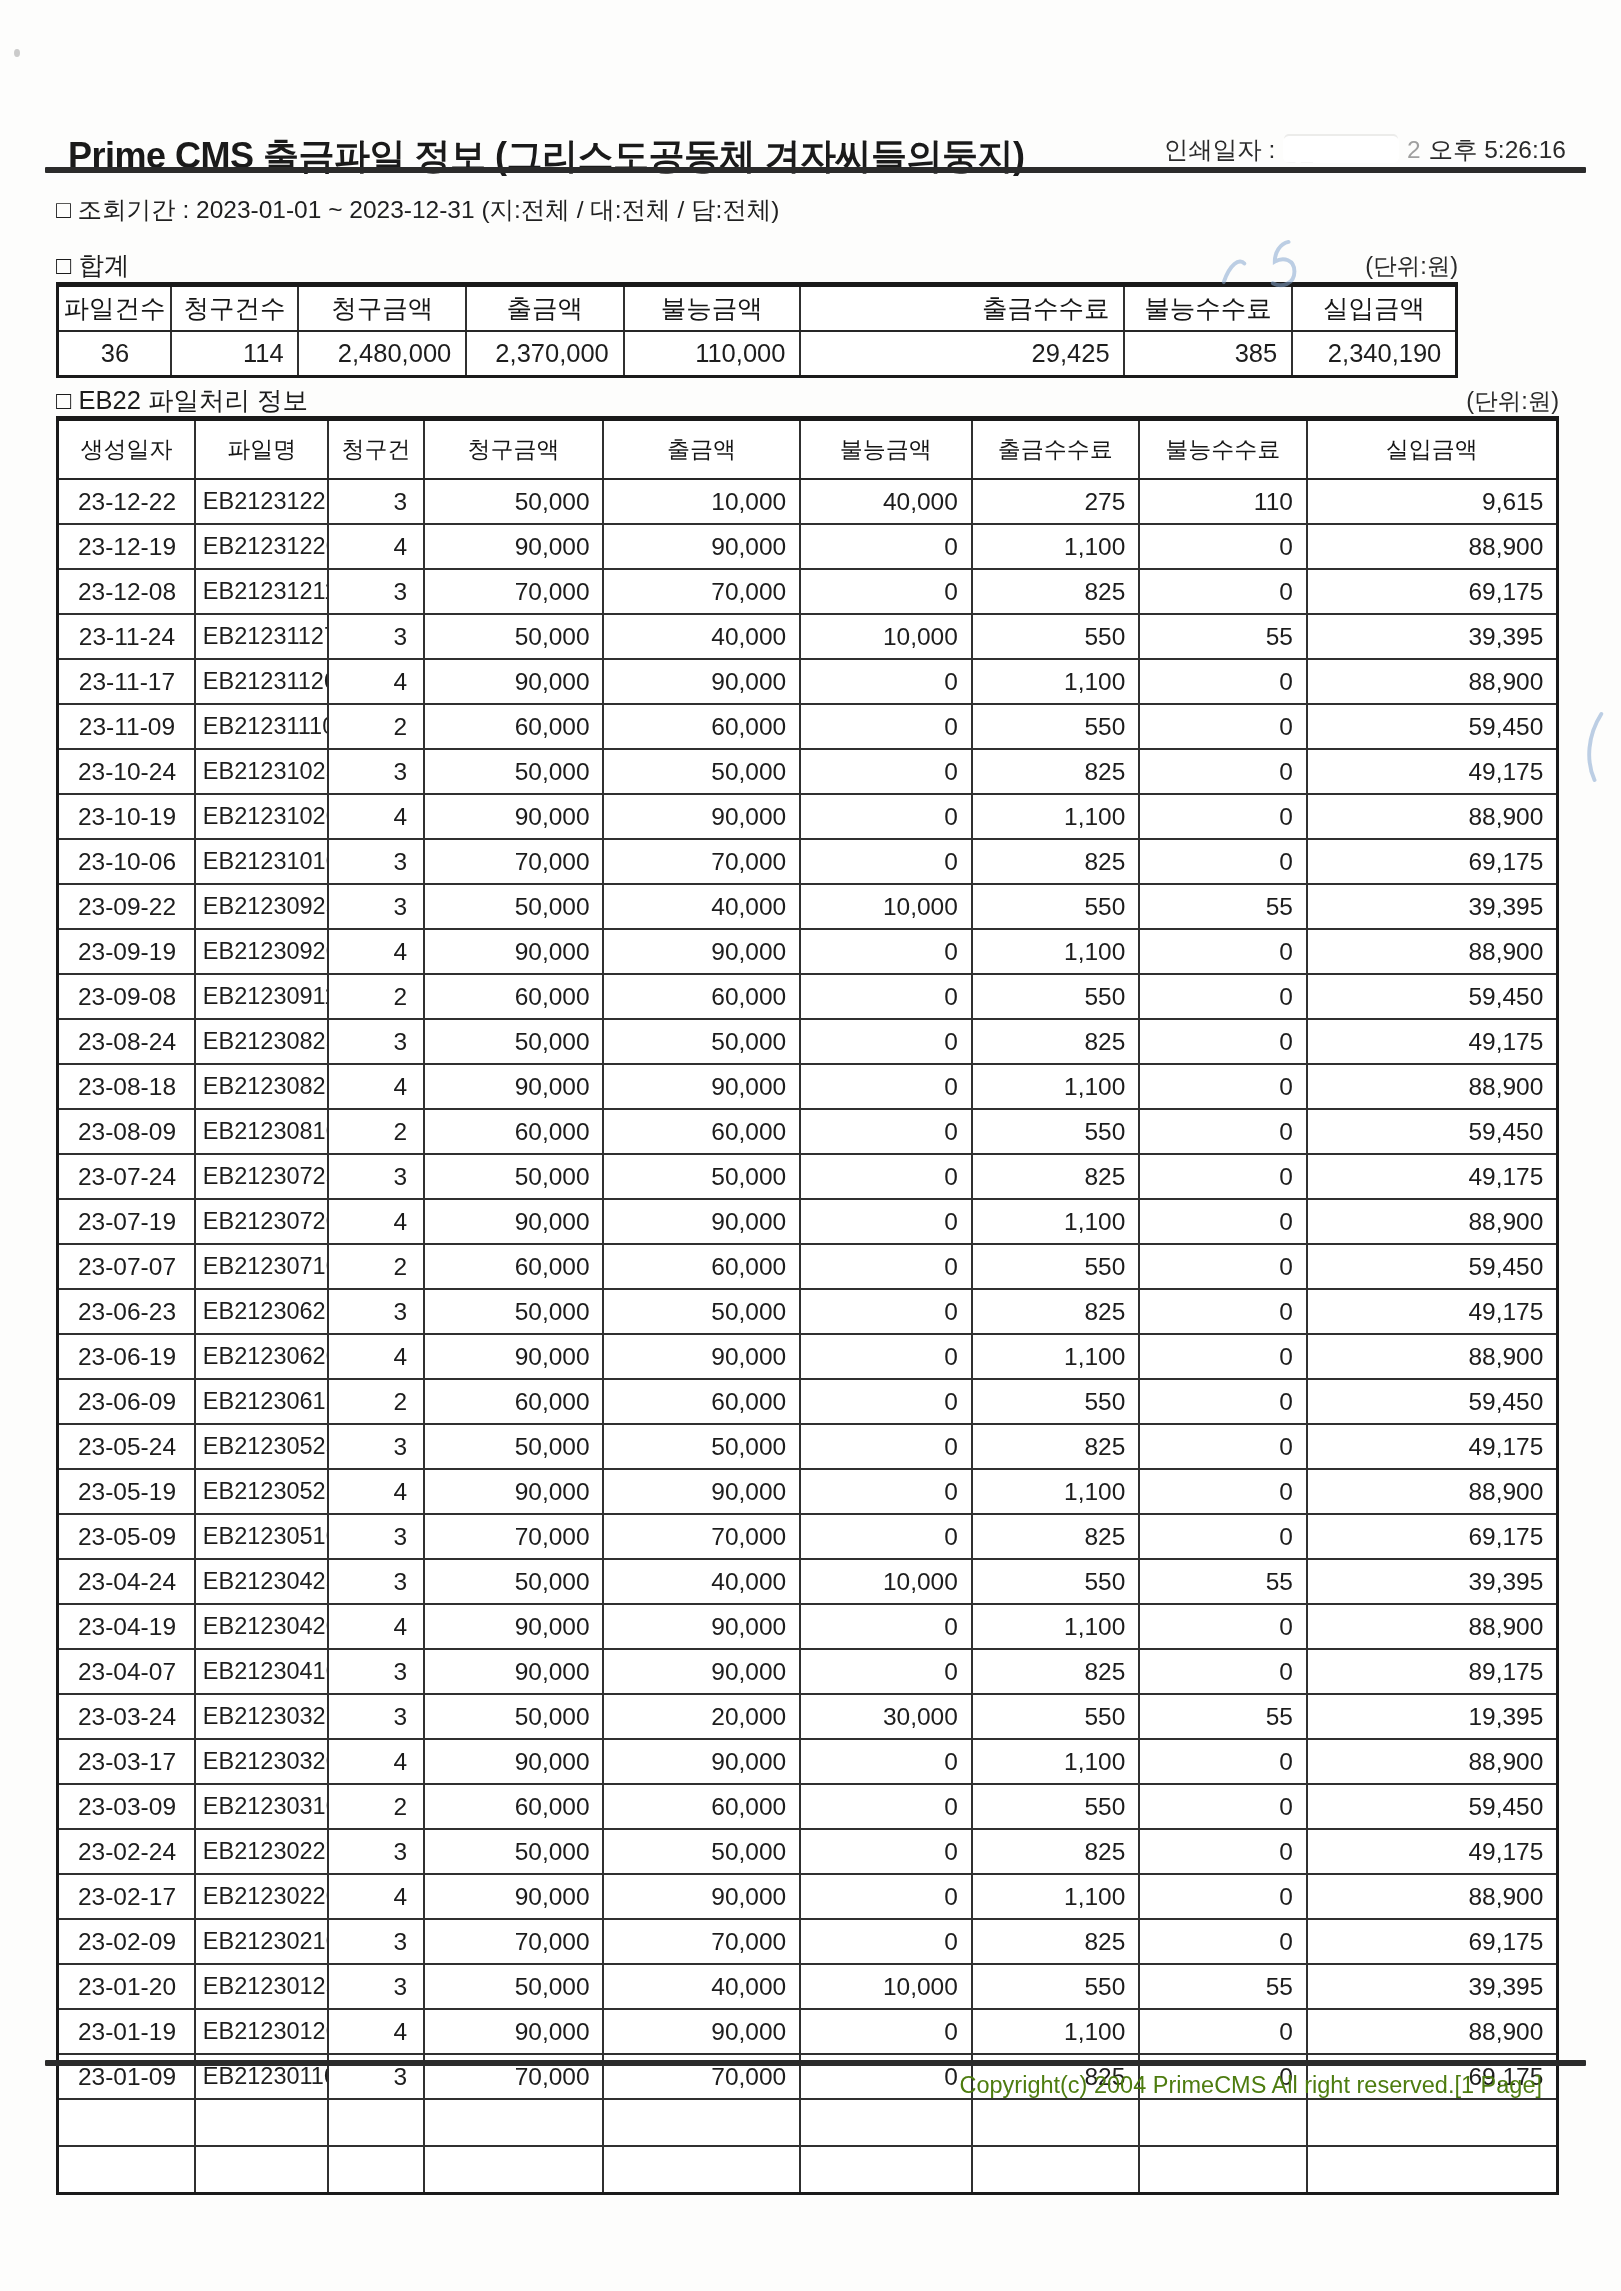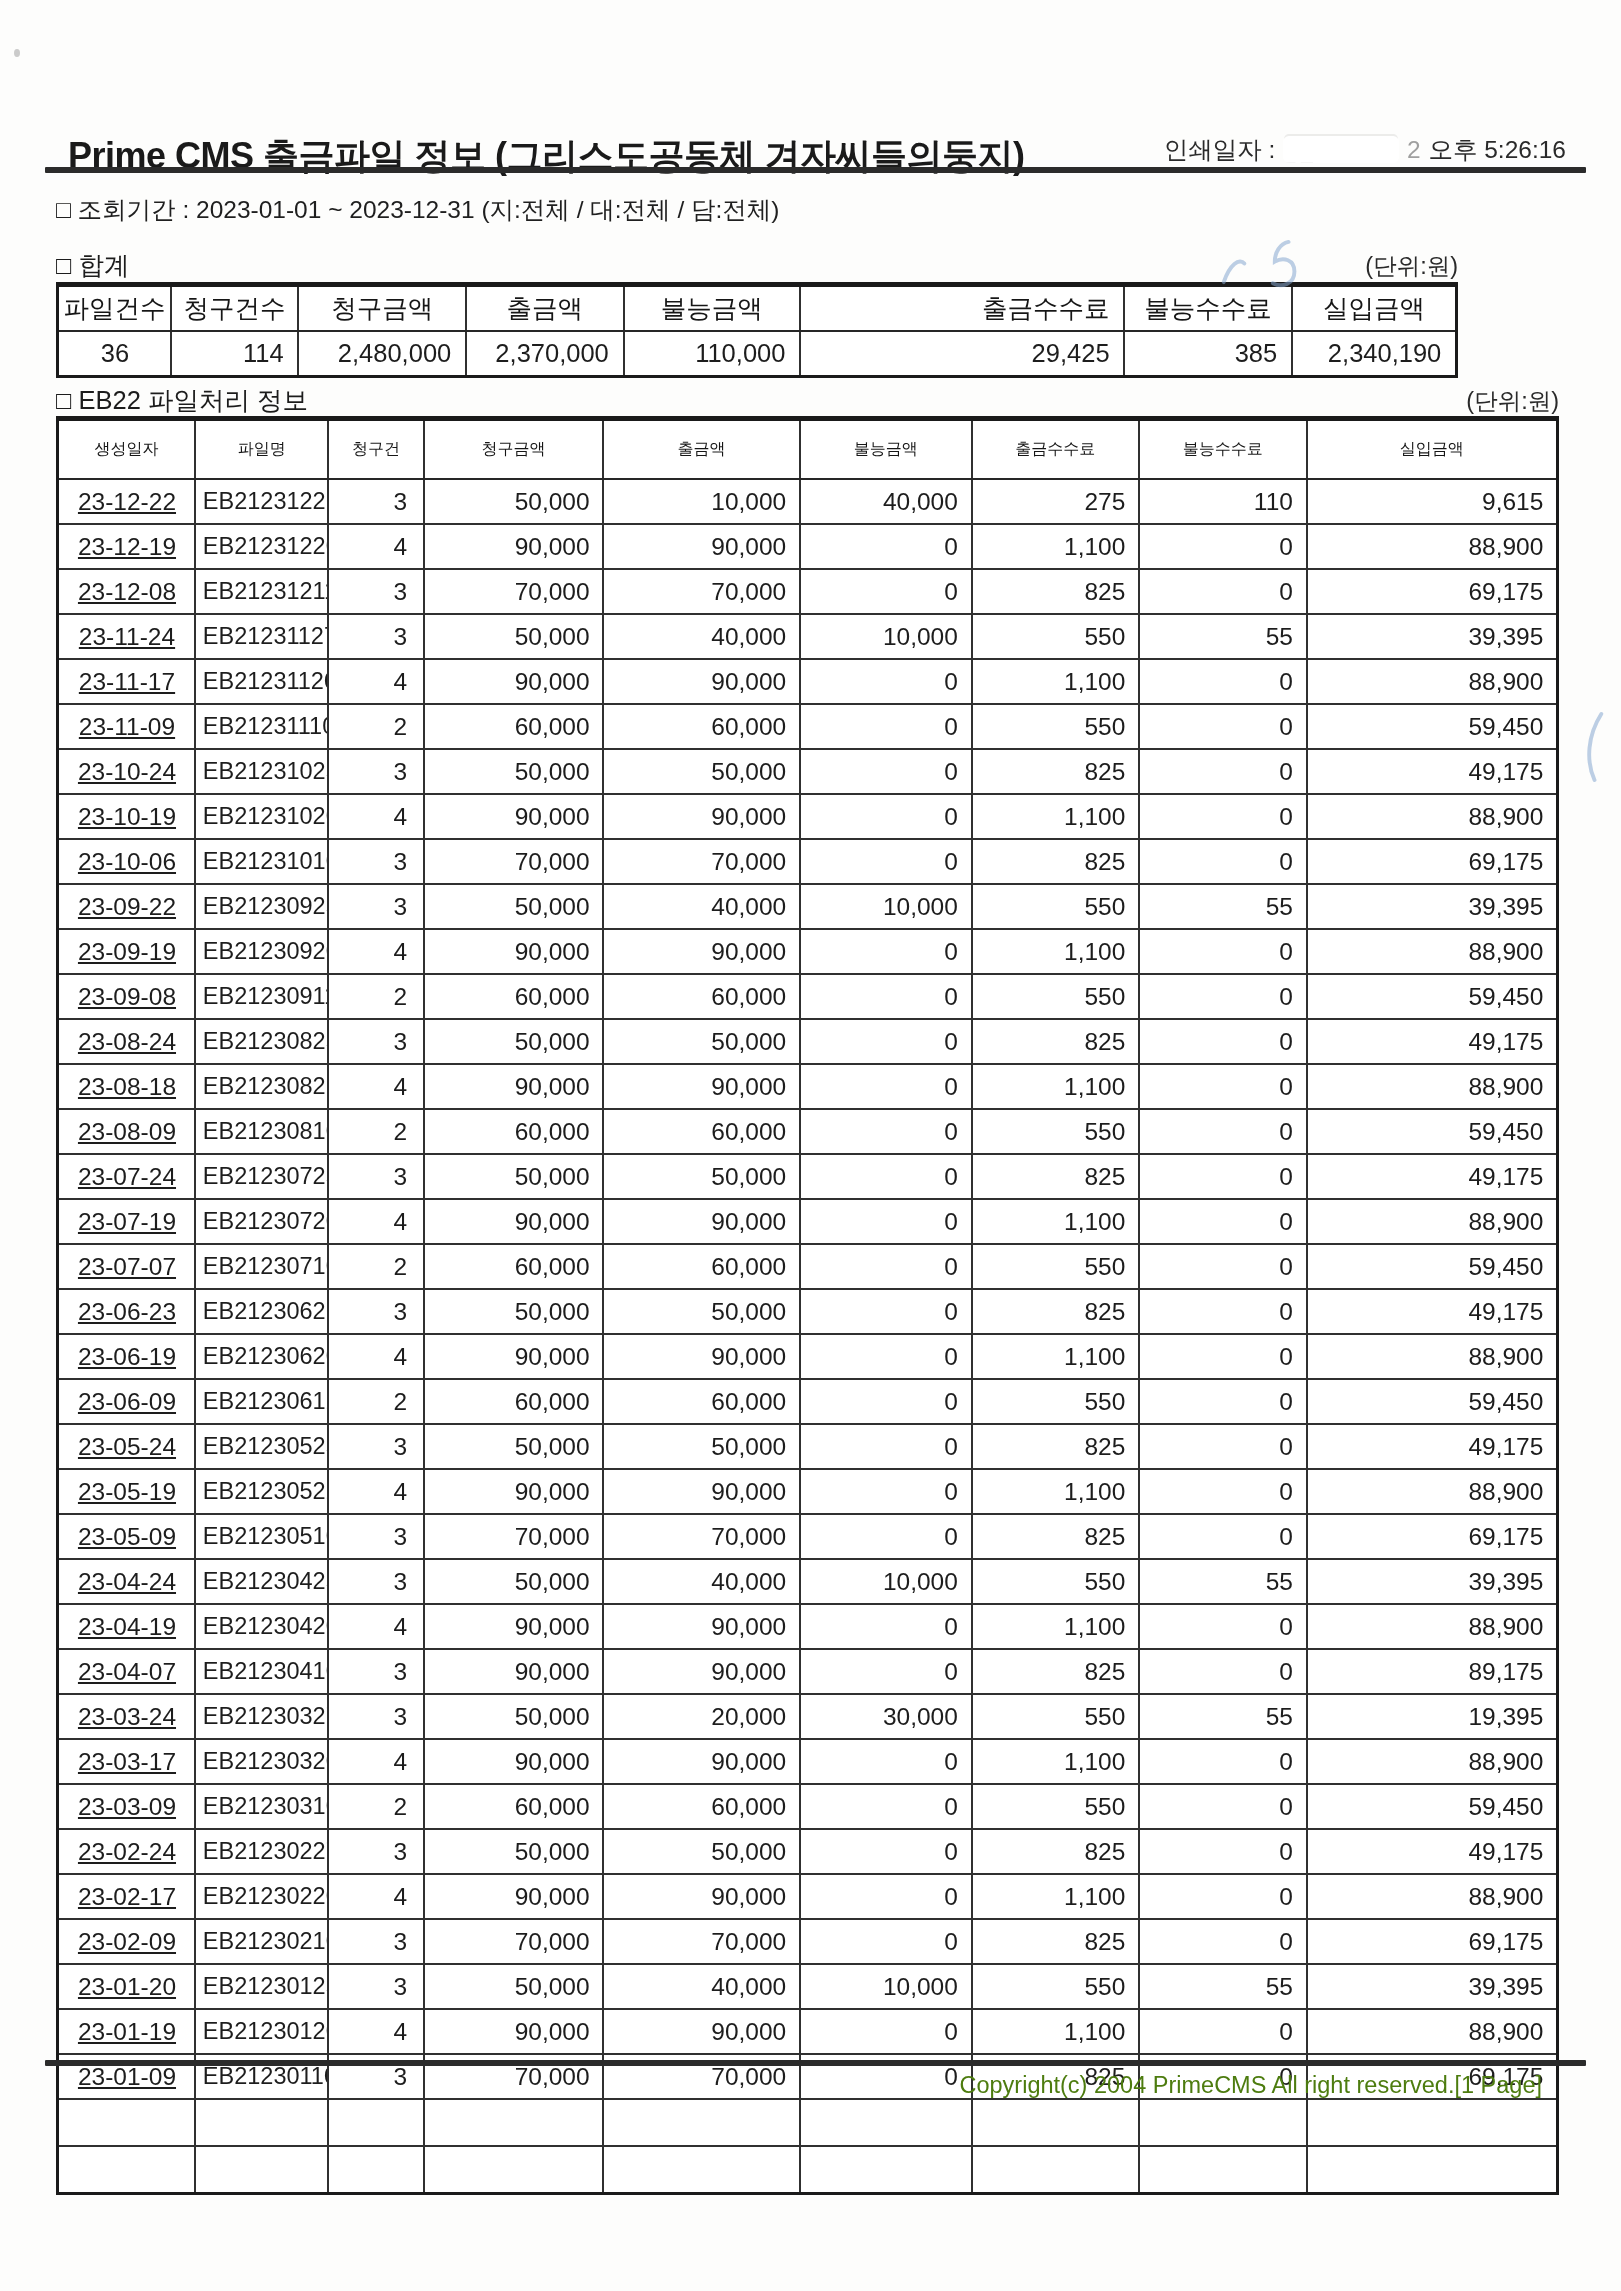--- a/index.html
+++ b/index.html
@@ -41,23 +41,23 @@
   
   table{ border-collapse:collapse; position:absolute; background:#fff; table-layout:fixed; }
   th,td{ overflow:hidden; white-space:nowrap; }
   th{ font-weight:400; color:#161616; }
   .summary{ left:56px; top:282px; width:1402px; border:3.9px solid #1a1a1a; border-top-width:5.9px; }
   .summary th{ border:2px solid #303030; border-bottom:2.9px solid #262626; height:41px; font-size:25.5px; text-align:center; }
   .summary th:nth-child(6){ text-align:right; padding-right:13.7px; }
   .summary td{ border:2px solid #303030; height:41px; font-size:25.5px; text-align:right; padding-right:13.7px; }
   .summary td.c0{ text-align:center; padding-right:0; }
   .detail{ left:56px; top:416px; width:1503px; border:3.9px solid #1a1a1a; border-top-width:5.9px; }
-  .detail th{ border:2px solid #303030; border-bottom:2.9px solid #262626; height:55px; font-size:16px; text-align:center; }
+  .detail th{ border:2px solid #303030; border-bottom:2.9px solid #262626; height:55px; font-size:23px; text-align:center; }
   .detail td{ border:2px solid #303030; height:41px; font-size:24.5px; text-align:right; padding-right:12.7px; }
-  .detail td.c0{ text-align:center; padding-right:0;text-decoration:underline; }
+  .detail td.c0{ text-align:center; padding-right:0; }
   .detail td.c1{ text-align:left; padding-left:6.9px; padding-right:0; font-size:23.5px; }
   .detail td.c2{ padding-right:15.7px; }
   .detail tr.empty td{ height:43px; }
   
   .footer{
     position:absolute; left:56px; right:79px; top:2072px;
     display:flex; justify-content:flex-end; align-items:baseline;
     font-size:23.5px; color:#4d7c0f;
   }
   

